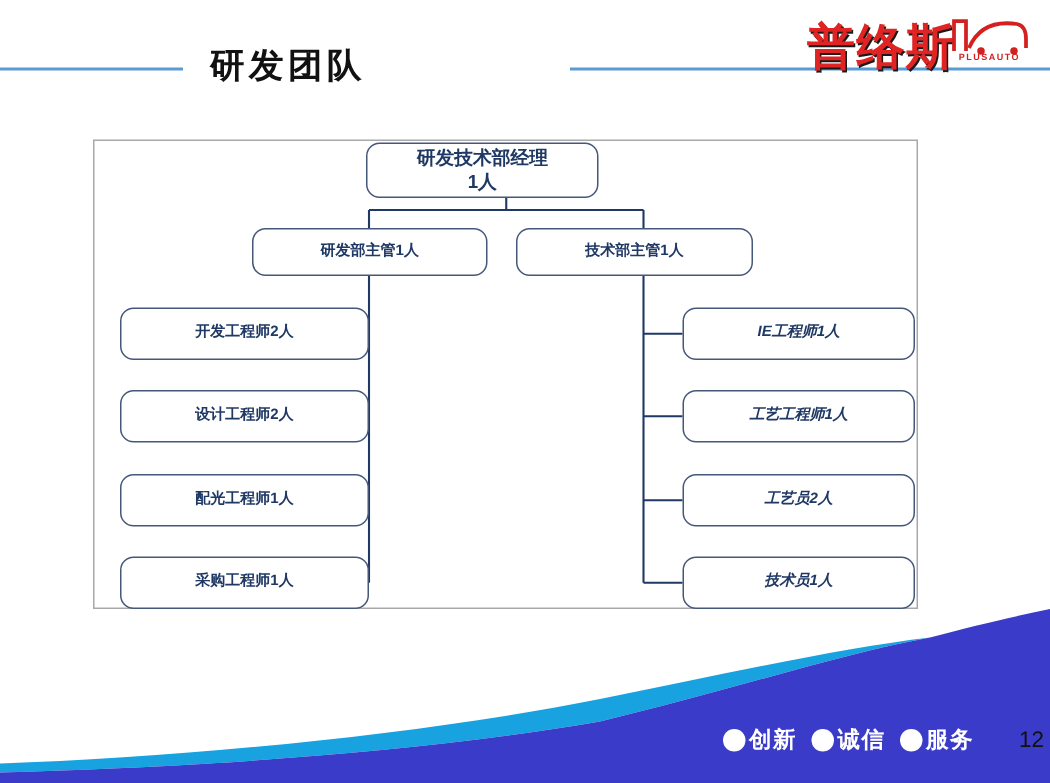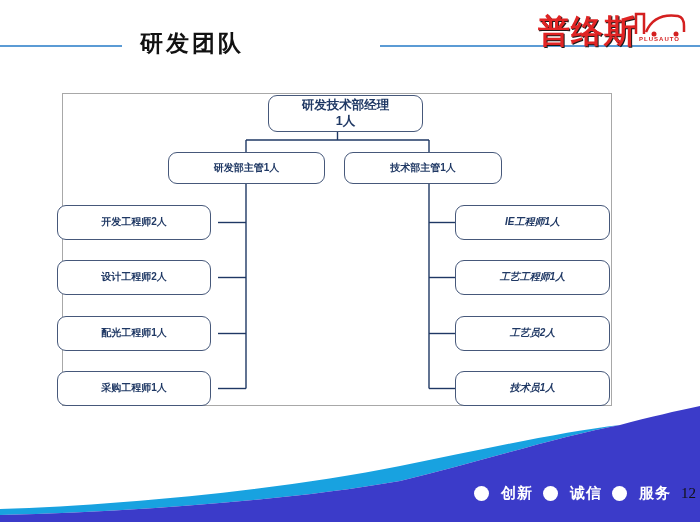--- a/index.html
+++ b/index.html
@@ -19,34 +19,34 @@
   .truck{position:absolute;right:2px;top:0;}
   .tagline{position:absolute;right:8px;top:28px;font-size:6px;font-weight:bold;color:#d42020;letter-spacing:1px;}
 
   
   .chart-border{position:absolute;left:62px;top:93px;width:550px;height:313px;
                 border:1.6px solid #a8a8a8;box-sizing:border-box;background:transparent;}
   .connectors{position:absolute;left:0;top:0;pointer-events:none;}
   .node{position:absolute;background:#fff;border:1.5px solid #46587a;border-radius:9px;
         box-sizing:border-box;display:flex;flex-direction:column;align-items:center;justify-content:center;
         color:#1f3864;font-weight:bold;font-size:10px;text-align:center;line-height:1.25;}
-  .node-root{left:268px;top:95px;width:155px;height:37px;font-size:12.5px;}
+  .node-root{left:244px;top:95px;width:155px;height:37px;font-size:12.5px;}
   .node-mgr-left{left:168px;top:152px;width:157px;height:32px;}
   .node-mgr-right{left:344px;top:152px;width:158px;height:32px;}
-  .child-left{left:57px;width:154px;height:35px;}
+  .child-left{left:80px;width:166px;height:35px;}
   .child-right{left:455px;width:155px;height:35px;font-style:italic;}
   .row0{top:205px;} .row1{top:260px;} .row2{top:316px;} .row3{top:371px;}
 
   
   .footer-waves{position:absolute;left:0;top:0;pointer-events:none;}
   .footer-bar{position:absolute;right:4px;top:484px;display:flex;align-items:center;gap:10px;}
-  .value-item{display:flex;align-items:center;gap:12px;}
+  .value-item{display:flex;align-items:center;gap:2px;}
   .bullet{width:15px;height:15px;border-radius:50%;background:#ffffff;display:inline-block;}
   .value-label{color:#ffffff;font-size:15px;font-weight:bold;letter-spacing:1px;}
-  .page-num{color:#111;font-size:15px;margin-left:0;font-family:Liberation Serif, serif;}
+  .page-num{color:#111;font-size:15px;margin-left:20px;}
 </style>
 </head>
 <body>
 
 <div class="slide">
 
   <div class="top-line"></div>
   <div class="title-box">
     <span>研发团队</span>
   </div>

